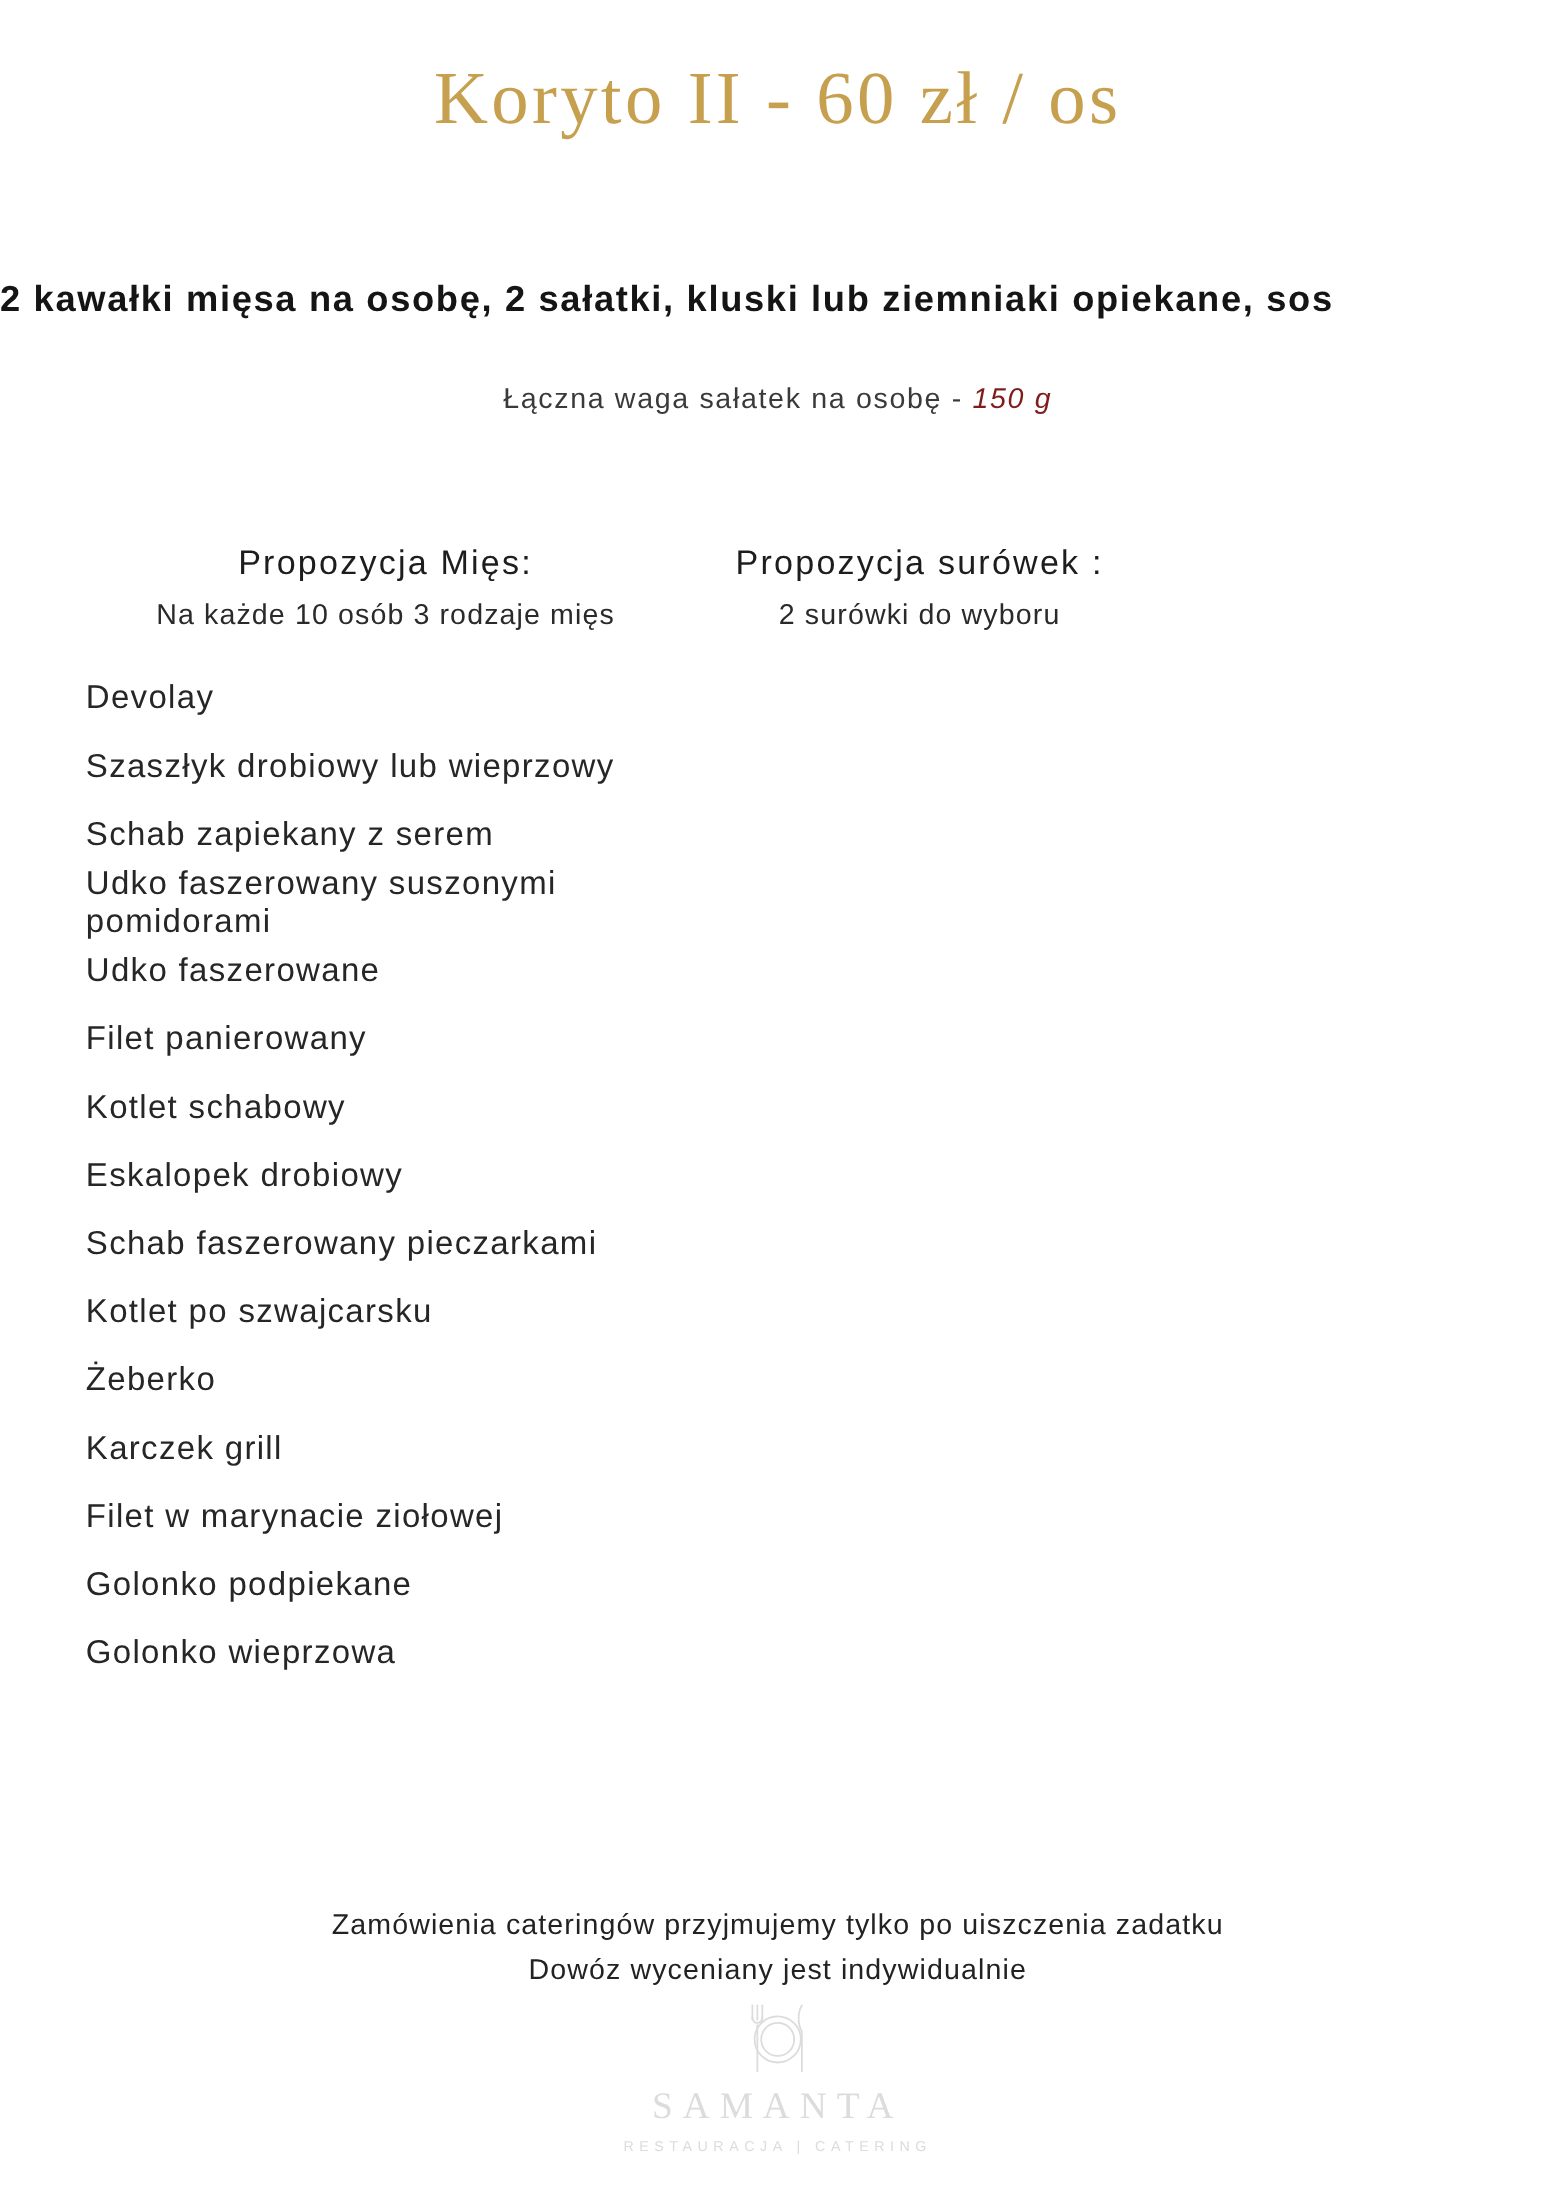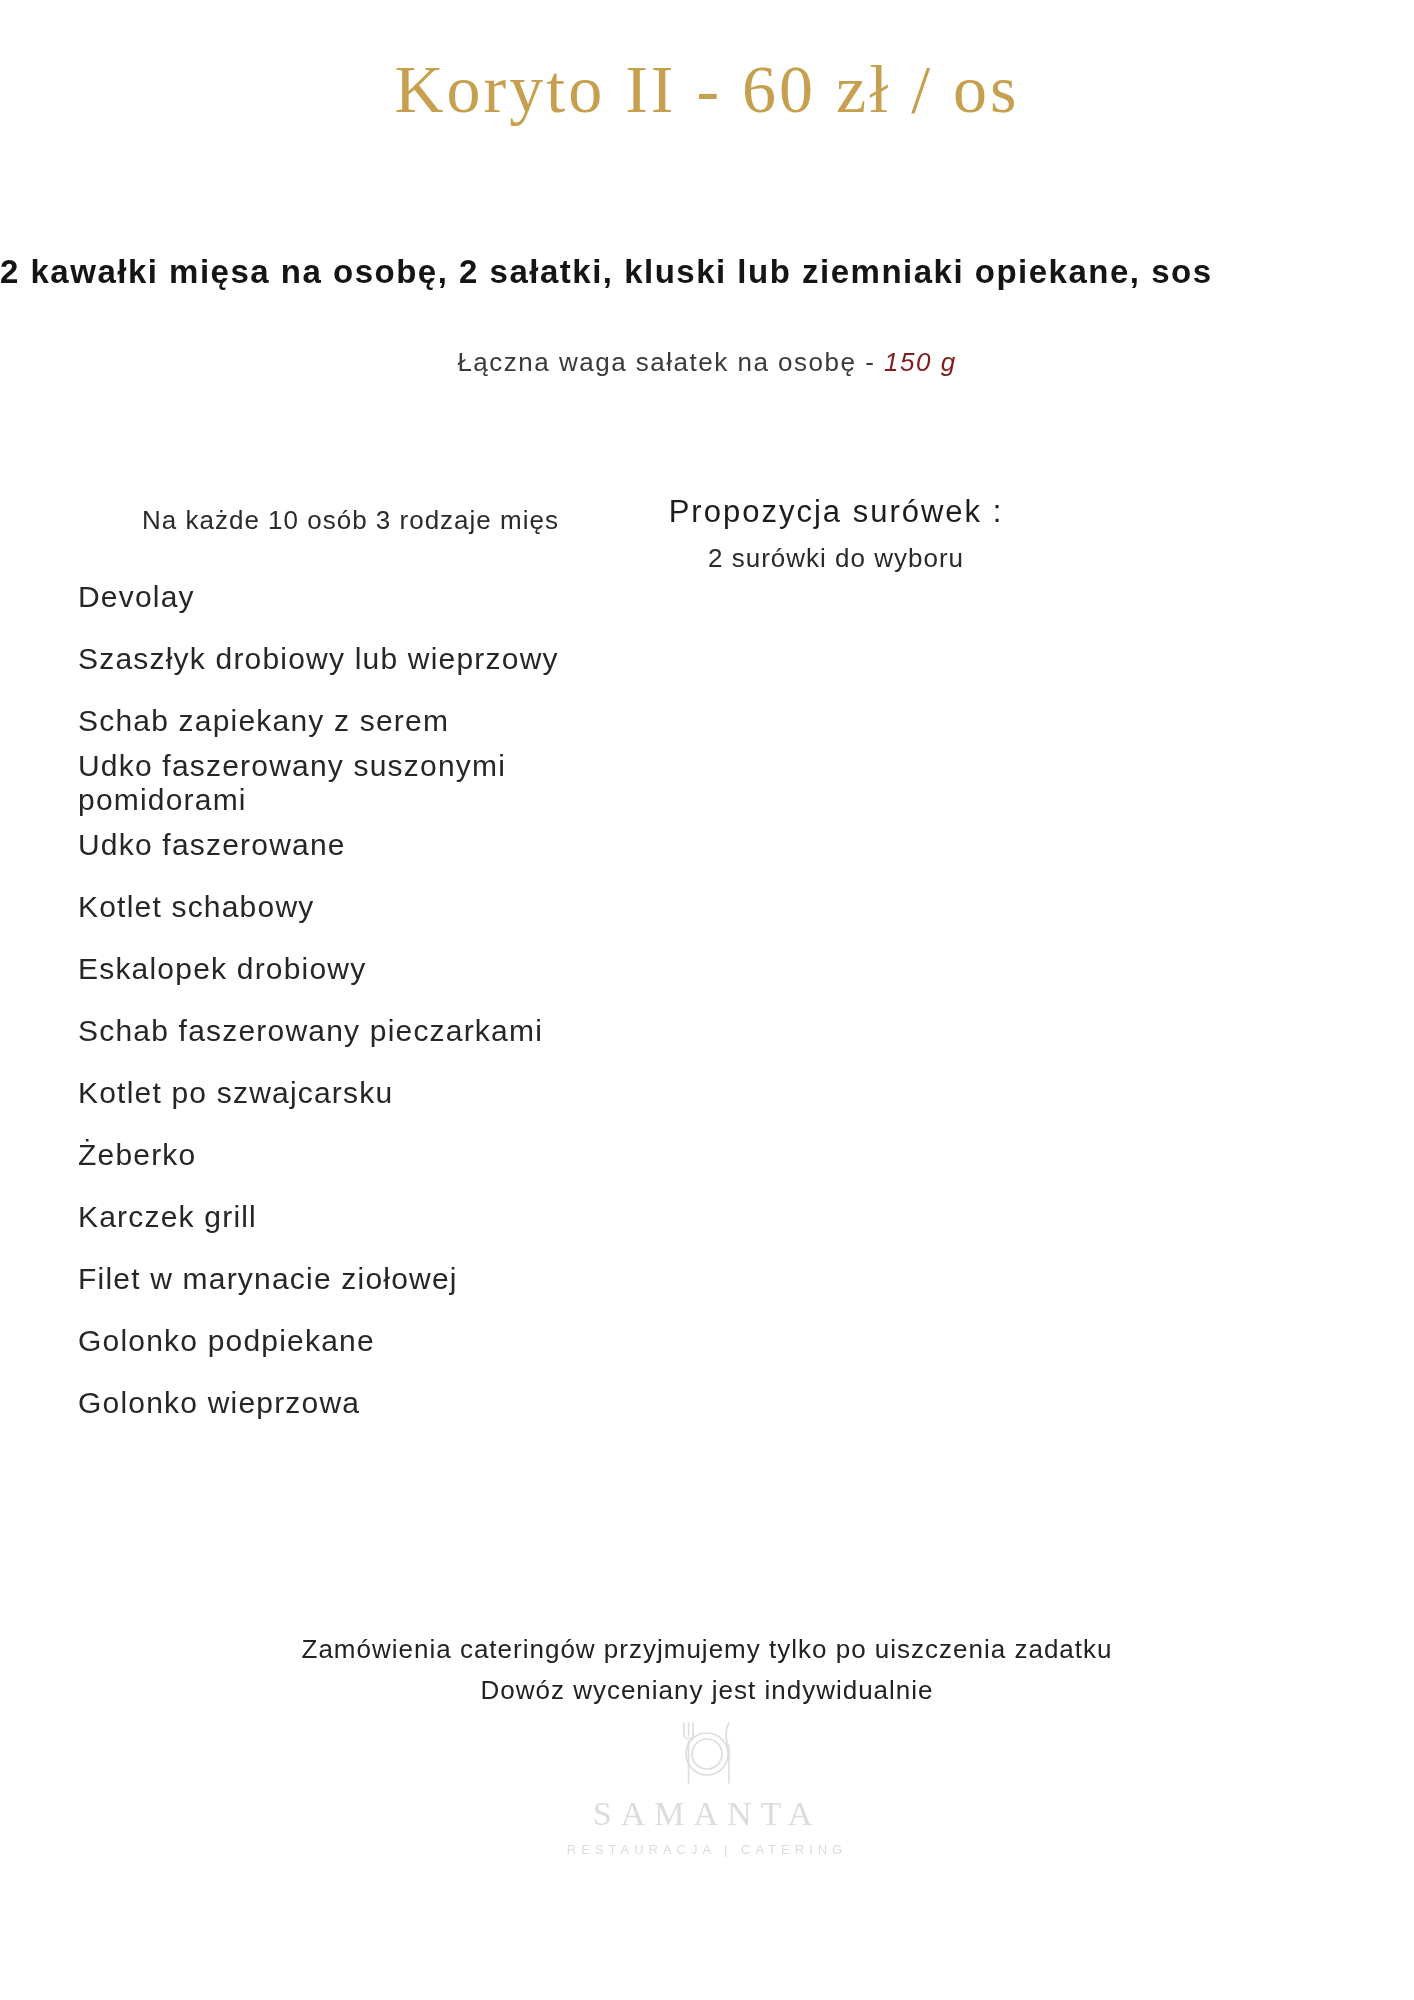--- a/index.html
+++ b/index.html
@@ -148,33 +148,35 @@
 
   <div class="headline">2 kawałki mięsa na osobę, 2 sałatki, kluski lub ziemniaki opiekane, sos</div>
 
   <div class="subtitle">
     <span>Łączna waga sałatek na osobę - </span><span class="red">150 g</span>
   </div>
 
   <div class="columns">
 
     <div class="col-left">
+      <div class="col-header">Propozycja Mięs:</div>
       <div class="col-sub">Na każde 10 osób 3 rodzaje mięs</div>
       <ul class="menu-list">
 
           <li>Devolay</li>
 
           <li>Szaszłyk drobiowy lub wieprzowy</li>
 
           <li>Schab zapiekany z serem</li>
 
           <li>Udko faszerowany suszonymi pomidorami</li>
 
           <li>Udko faszerowane</li>
 
+          <li>Filet panierowany</li>
 
           <li>Kotlet schabowy</li>
 
           <li>Eskalopek drobiowy</li>
 
           <li>Schab faszerowany pieczarkami</li>
 
           <li>Kotlet po szwajcarsku</li>
 
           <li>Żeberko</li>

